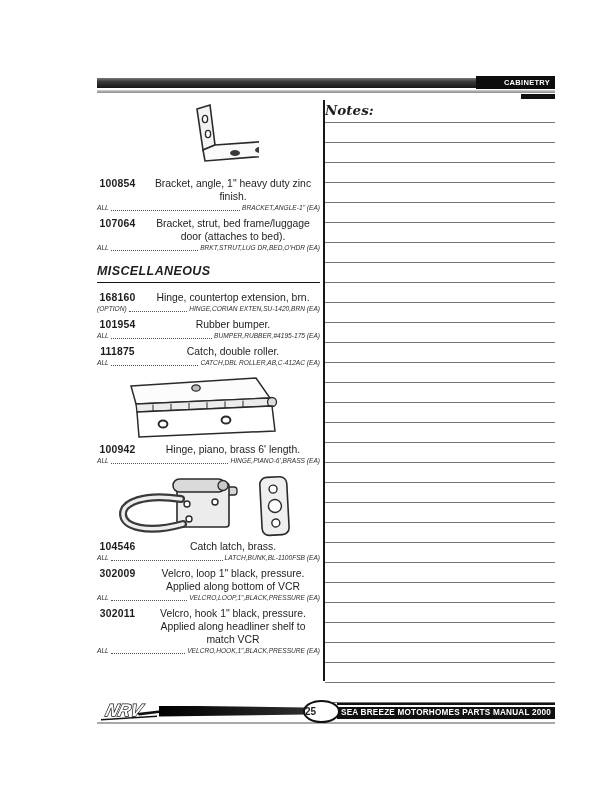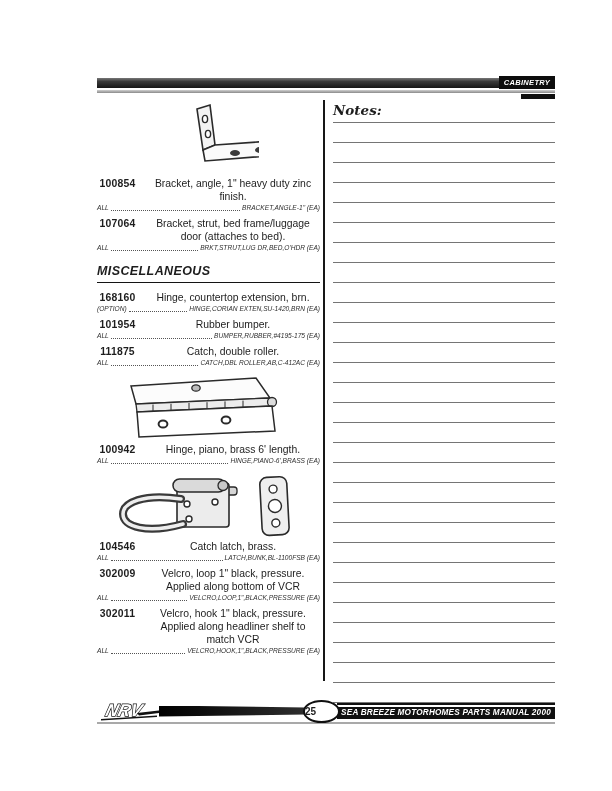--- a/index.html
+++ b/index.html
@@ -5,30 +5,30 @@
   html,body{margin:0;padding:0;background:#ffffff;}
   .page{position:relative;width:612px;height:791px;background:#fff;overflow:hidden;
         font-family:"Liberation Sans",sans-serif;color:#1d1d1d;}
 
   
   .header{position:absolute;left:97px;top:76px;width:458px;}
   .hdr-row1{display:flex;align-items:stretch;height:13px;}
   .hdr-bar{flex:1;height:10px;margin-top:2px;
            background:linear-gradient(to bottom,#777 0%,#3a3a3a 35%,#161616 100%);}
   .hdr-tab{width:56px;background:#0d0d0d;color:#fff;font-size:7.5px;font-weight:bold;
-           font-style:italic;display:flex;align-items:center;justify-content:center;
-           letter-spacing:.3px;}
+           display:flex;align-items:center;justify-content:center;
+           letter-spacing:.3px;padding-left:23px;}
   .hdr-row2{height:3px;background:linear-gradient(to bottom,#cfcfcf,#8a8a8a);margin-top:1px;}
   .hdr-stub{position:absolute;right:0;top:18px;width:34px;height:5px;background:#101010;}
 
   
   .content{position:absolute;left:97px;top:100px;width:458px;display:flex;}
   .left-col{width:223px;flex-shrink:0;}
   .divider{width:2px;background:#161616;height:581px;margin-left:3px;}
-  .notes-col{flex:1;padding-left:8px;padding-top:2px;}
+  .notes-col{flex:1;padding-left:0;padding-top:2px;}
 
   
   .entry{margin-bottom:5px;text-align:center;}
   .entry-main{display:flex;font-size:10.4px;line-height:13px;}
   .pn{font-weight:bold;min-width:41px;padding-right:8px;flex-shrink:0;letter-spacing:.2px;}
   .pd{flex:1;}
   .spec-line{display:flex;align-items:flex-end;font-size:6.6px;font-style:italic;
              color:#2e2e2e;margin-top:1px;line-height:8px;}
   .qual{flex-shrink:0;}
   .dots{flex:1;border-bottom:1px dotted #555;margin:0 2px 1px 2px;min-width:8px;}
@@ -54,21 +54,21 @@
   .nrv{width:68px;height:24px;flex-shrink:0;}
   .foot-bar-left{flex:1;height:11px;margin-left:-6px;
                  background:linear-gradient(to right,#000,#2e2e2e);
                  clip-path:polygon(0 0,100% 18%,100% 82%,0 100%);}
   .page-oval{width:33px;height:19px;border:2.5px solid #101010;border-radius:50%;
              background:#fff;display:flex;align-items:center;justify-content:flex-start;
              font-weight:bold;font-size:10px;z-index:2;margin:0 -3px;flex-shrink:0;}
   .foot-right{width:218px;flex-shrink:0;display:flex;flex-direction:column;}
   .foot-right .thin{height:2px;background:#101010;margin-bottom:1.5px;}
   .foot-bar-right{height:12px;background:#101010;color:#fff;font-size:8.2px;
-                  font-weight:bold;font-style:italic;display:flex;align-items:center;
+                  font-weight:bold;display:flex;align-items:center;
                   justify-content:center;letter-spacing:.2px;white-space:nowrap;}
   .foot-underline{position:absolute;left:97px;top:722px;width:458px;height:1.5px;
                   background:#a9a9a9;}
 </style>
 </head>
 <body>
 
 <div class="page">
 
   <div class="header">

